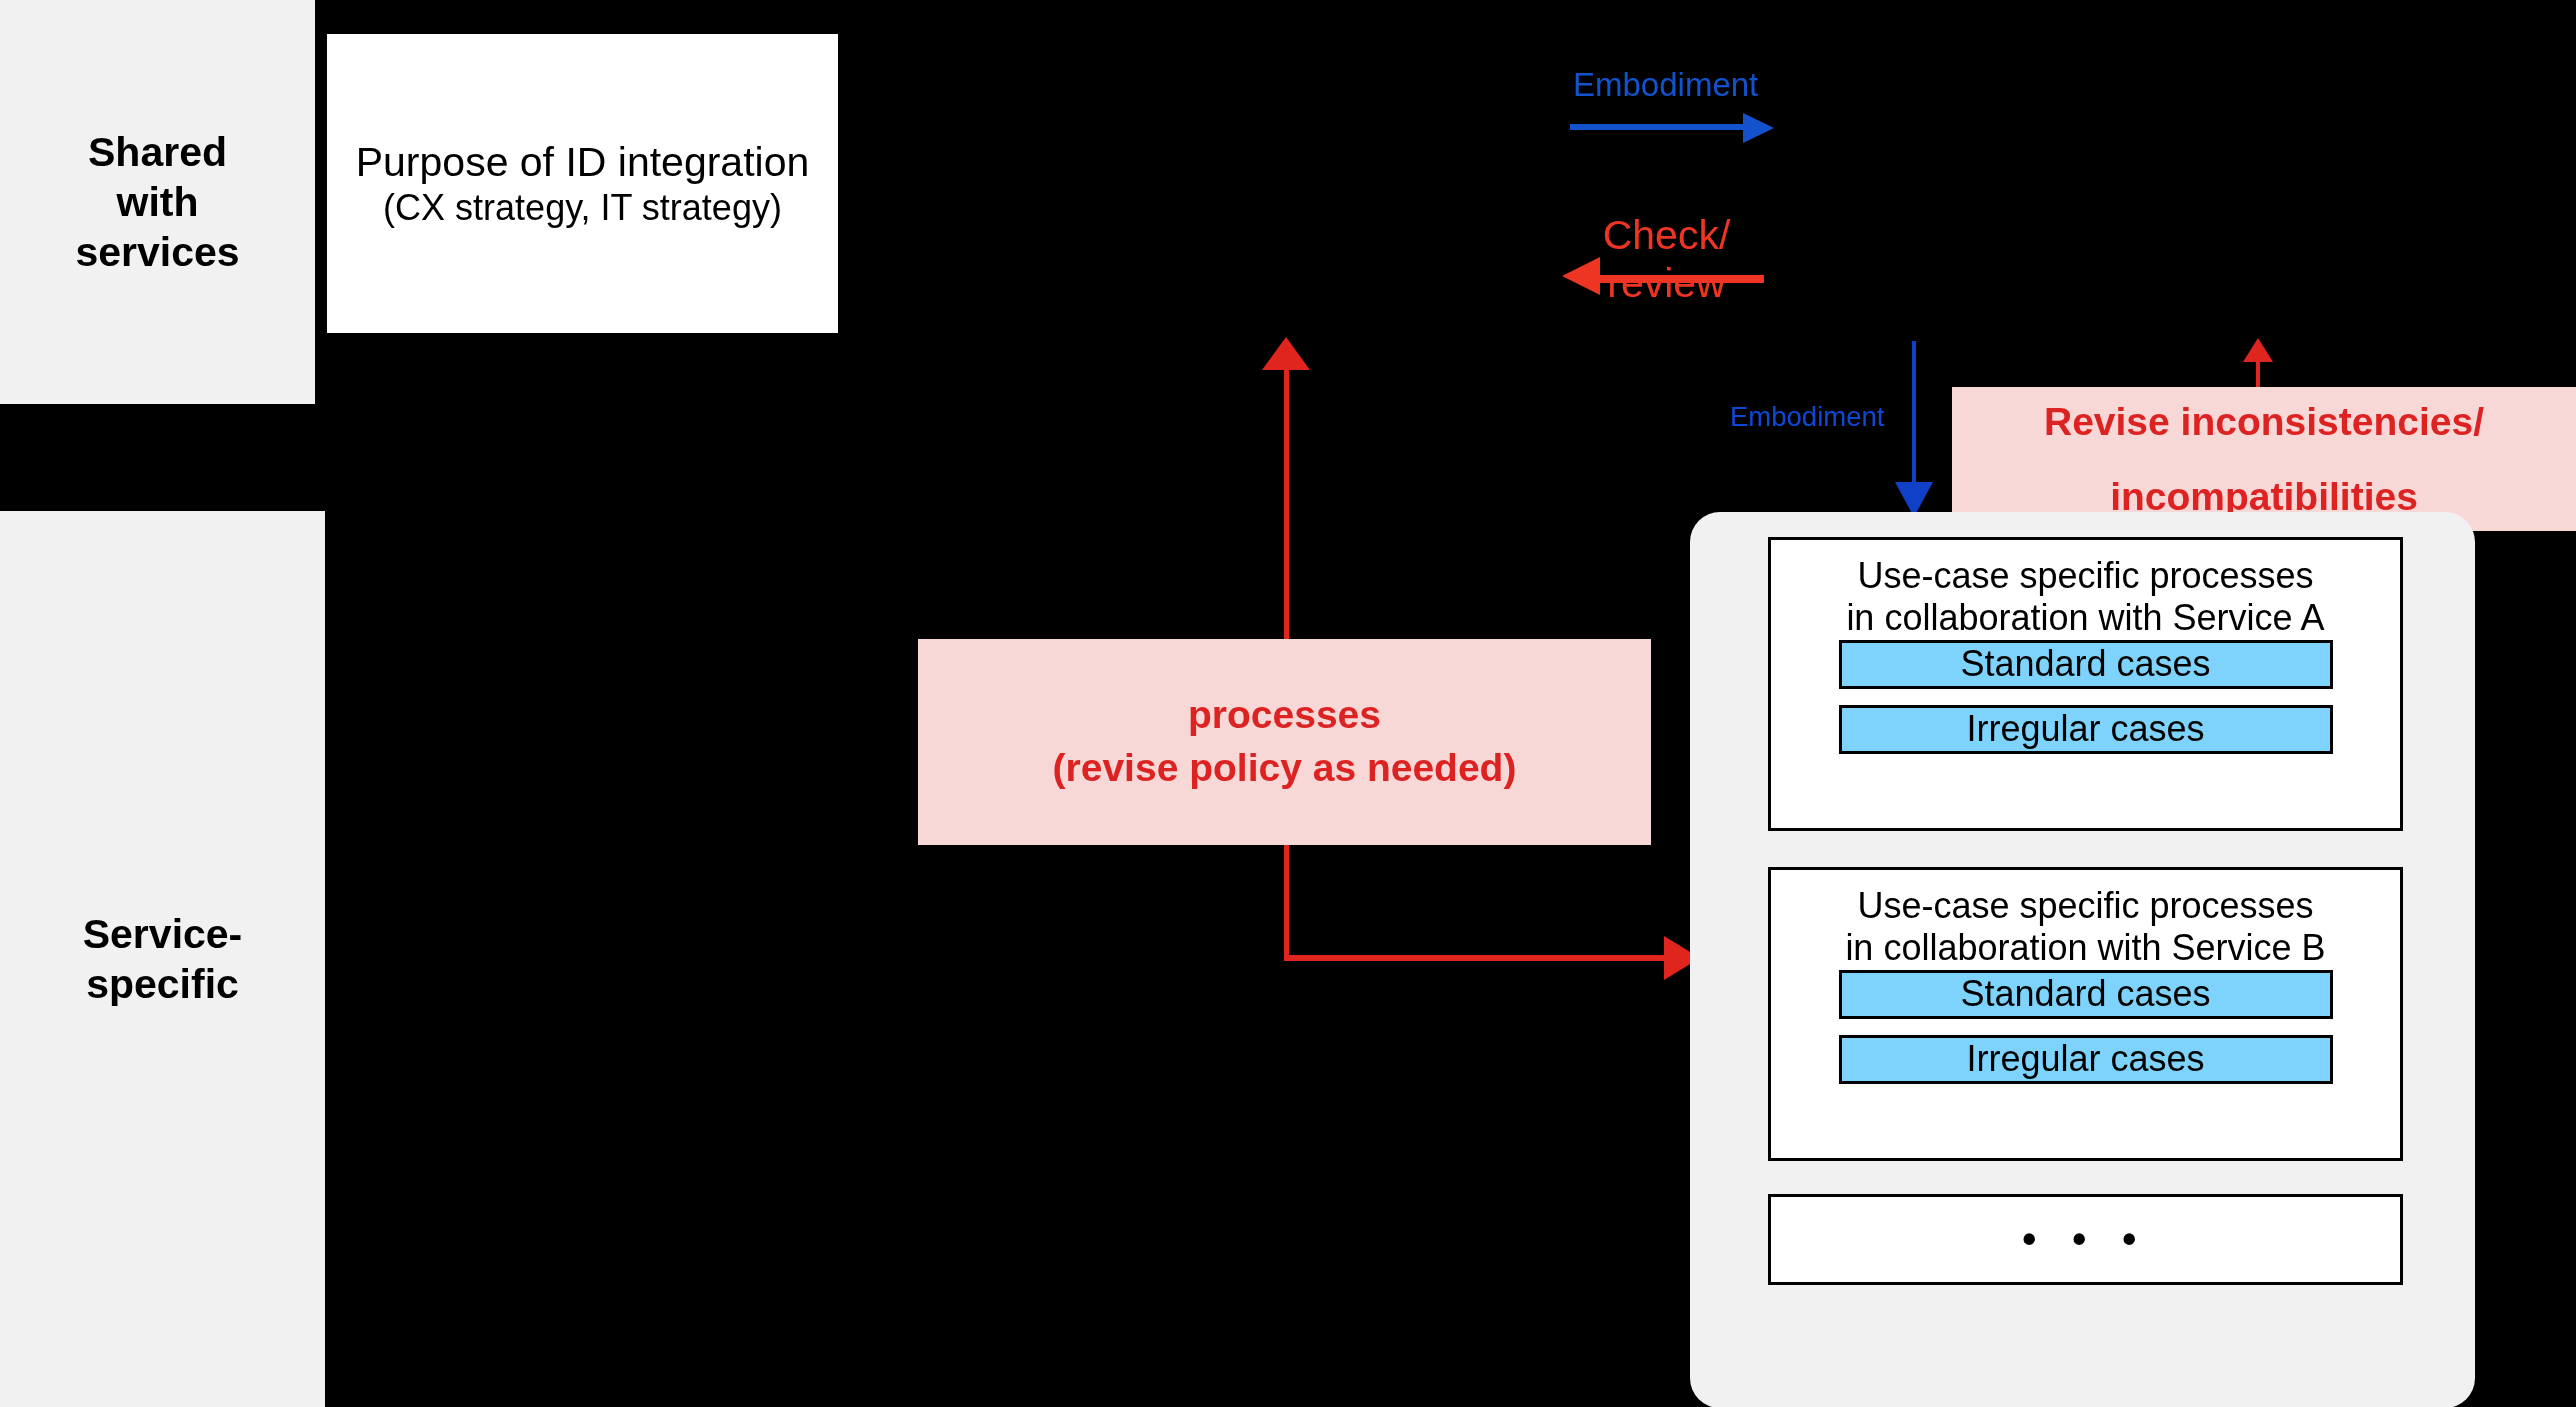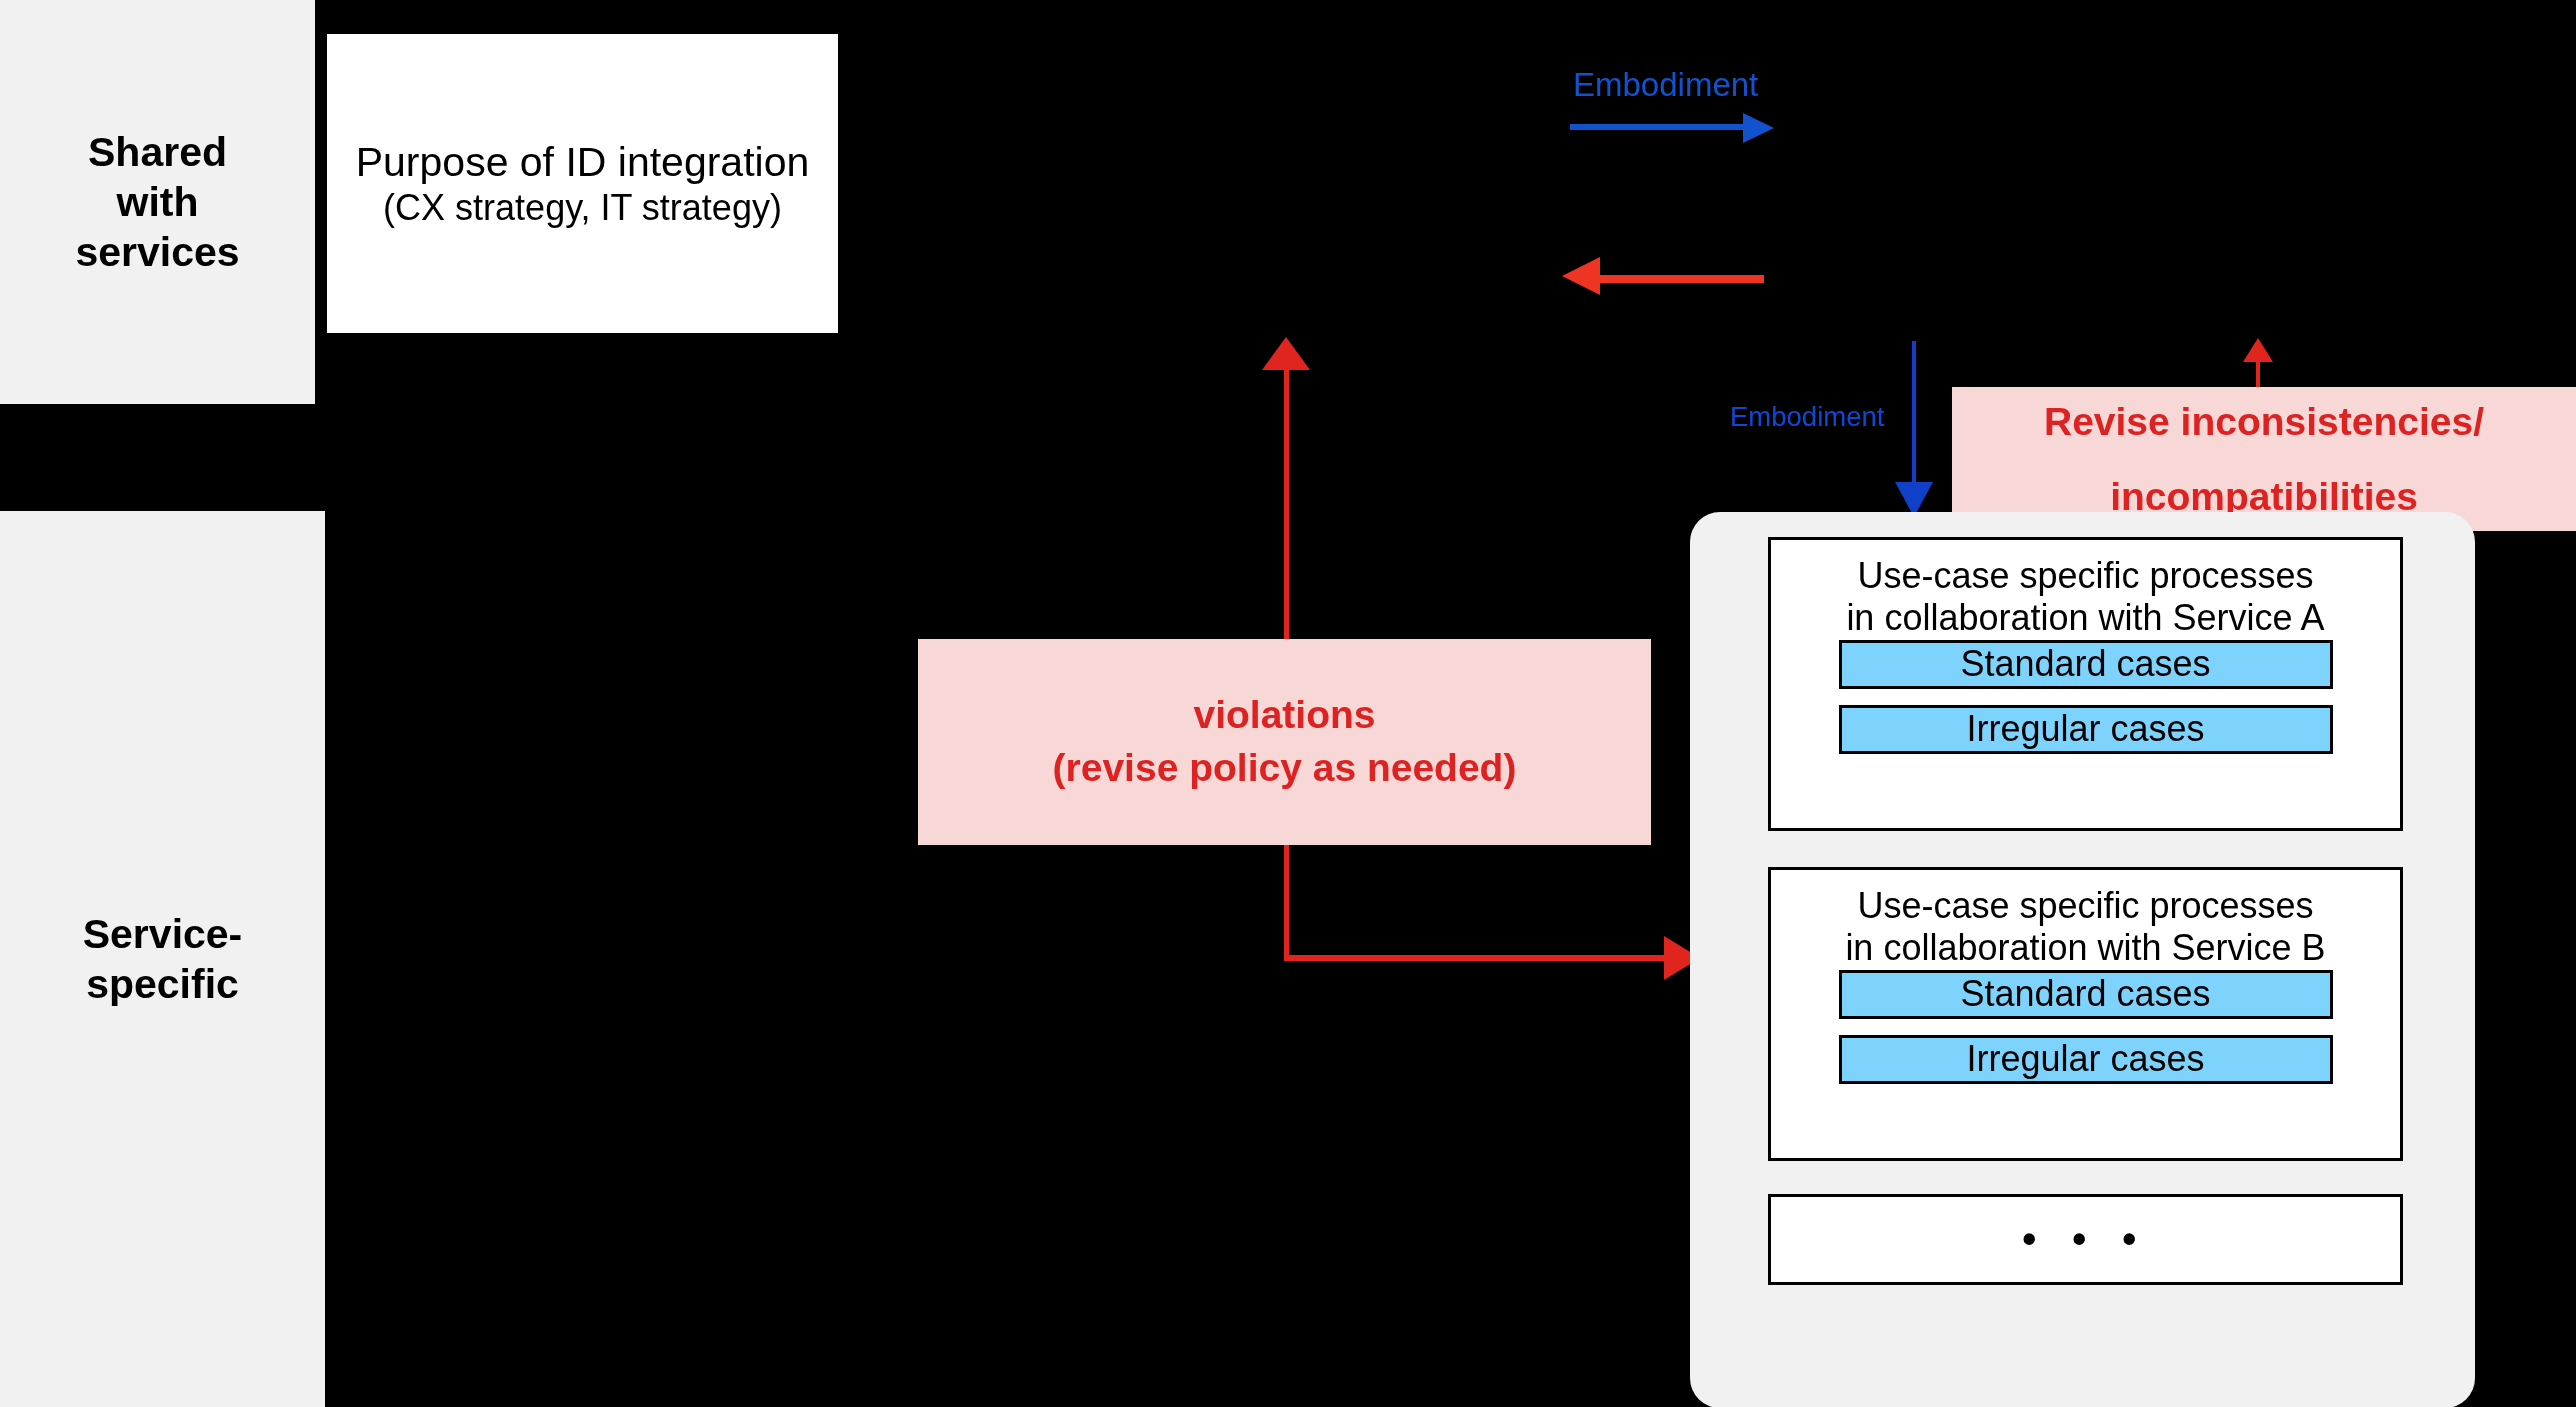--- a/index.html
+++ b/index.html
@@ -100,37 +100,41 @@
 
   <div id="purpose-box">
     <div class="line1">Purpose of ID integration</div>
     <div class="line2">(CX strategy, IT strategy)</div>
   </div>
 
   <div class="lbl" id="lbl-embodiment-top">Embodiment</div>
   <div id="arrow-embodiment-top-line"></div>
   <div id="arrow-embodiment-top-head"></div>
 
+  <div class="lbl" id="lbl-check-review">
+    <span>Check/</span><br>
+    <span>review</span>
+  </div>
   <div id="arrow-checkreview-line"></div>
   <div id="arrow-checkreview-head"></div>
 
   <div class="lbl" id="lbl-embodiment-mid">Embodiment</div>
   <div id="arrow-embodiment-mid-line"></div>
   <div id="arrow-embodiment-mid-head"></div>
 
   <div id="arrow-policy-vert"></div>
   <div id="arrow-policy-head"></div>
   <div id="arrow-policy-horiz"></div>
   <div id="arrow-policy-horiz-head"></div>
 
   <div id="arrow-revise-vert"></div>
   <div id="arrow-revise-head"></div>
 
   <div class="pink-box" id="box-policy">
-    <div>violations</div>
+    <div>processes</div>
     <div>(revise policy as needed)</div>
   </div>
 
   <div class="pink-box" id="box-revise">
     <div>Revise inconsistencies/</div>
     <div>incompatibilities</div>
   </div>
 
   <div id="service-container">
 

